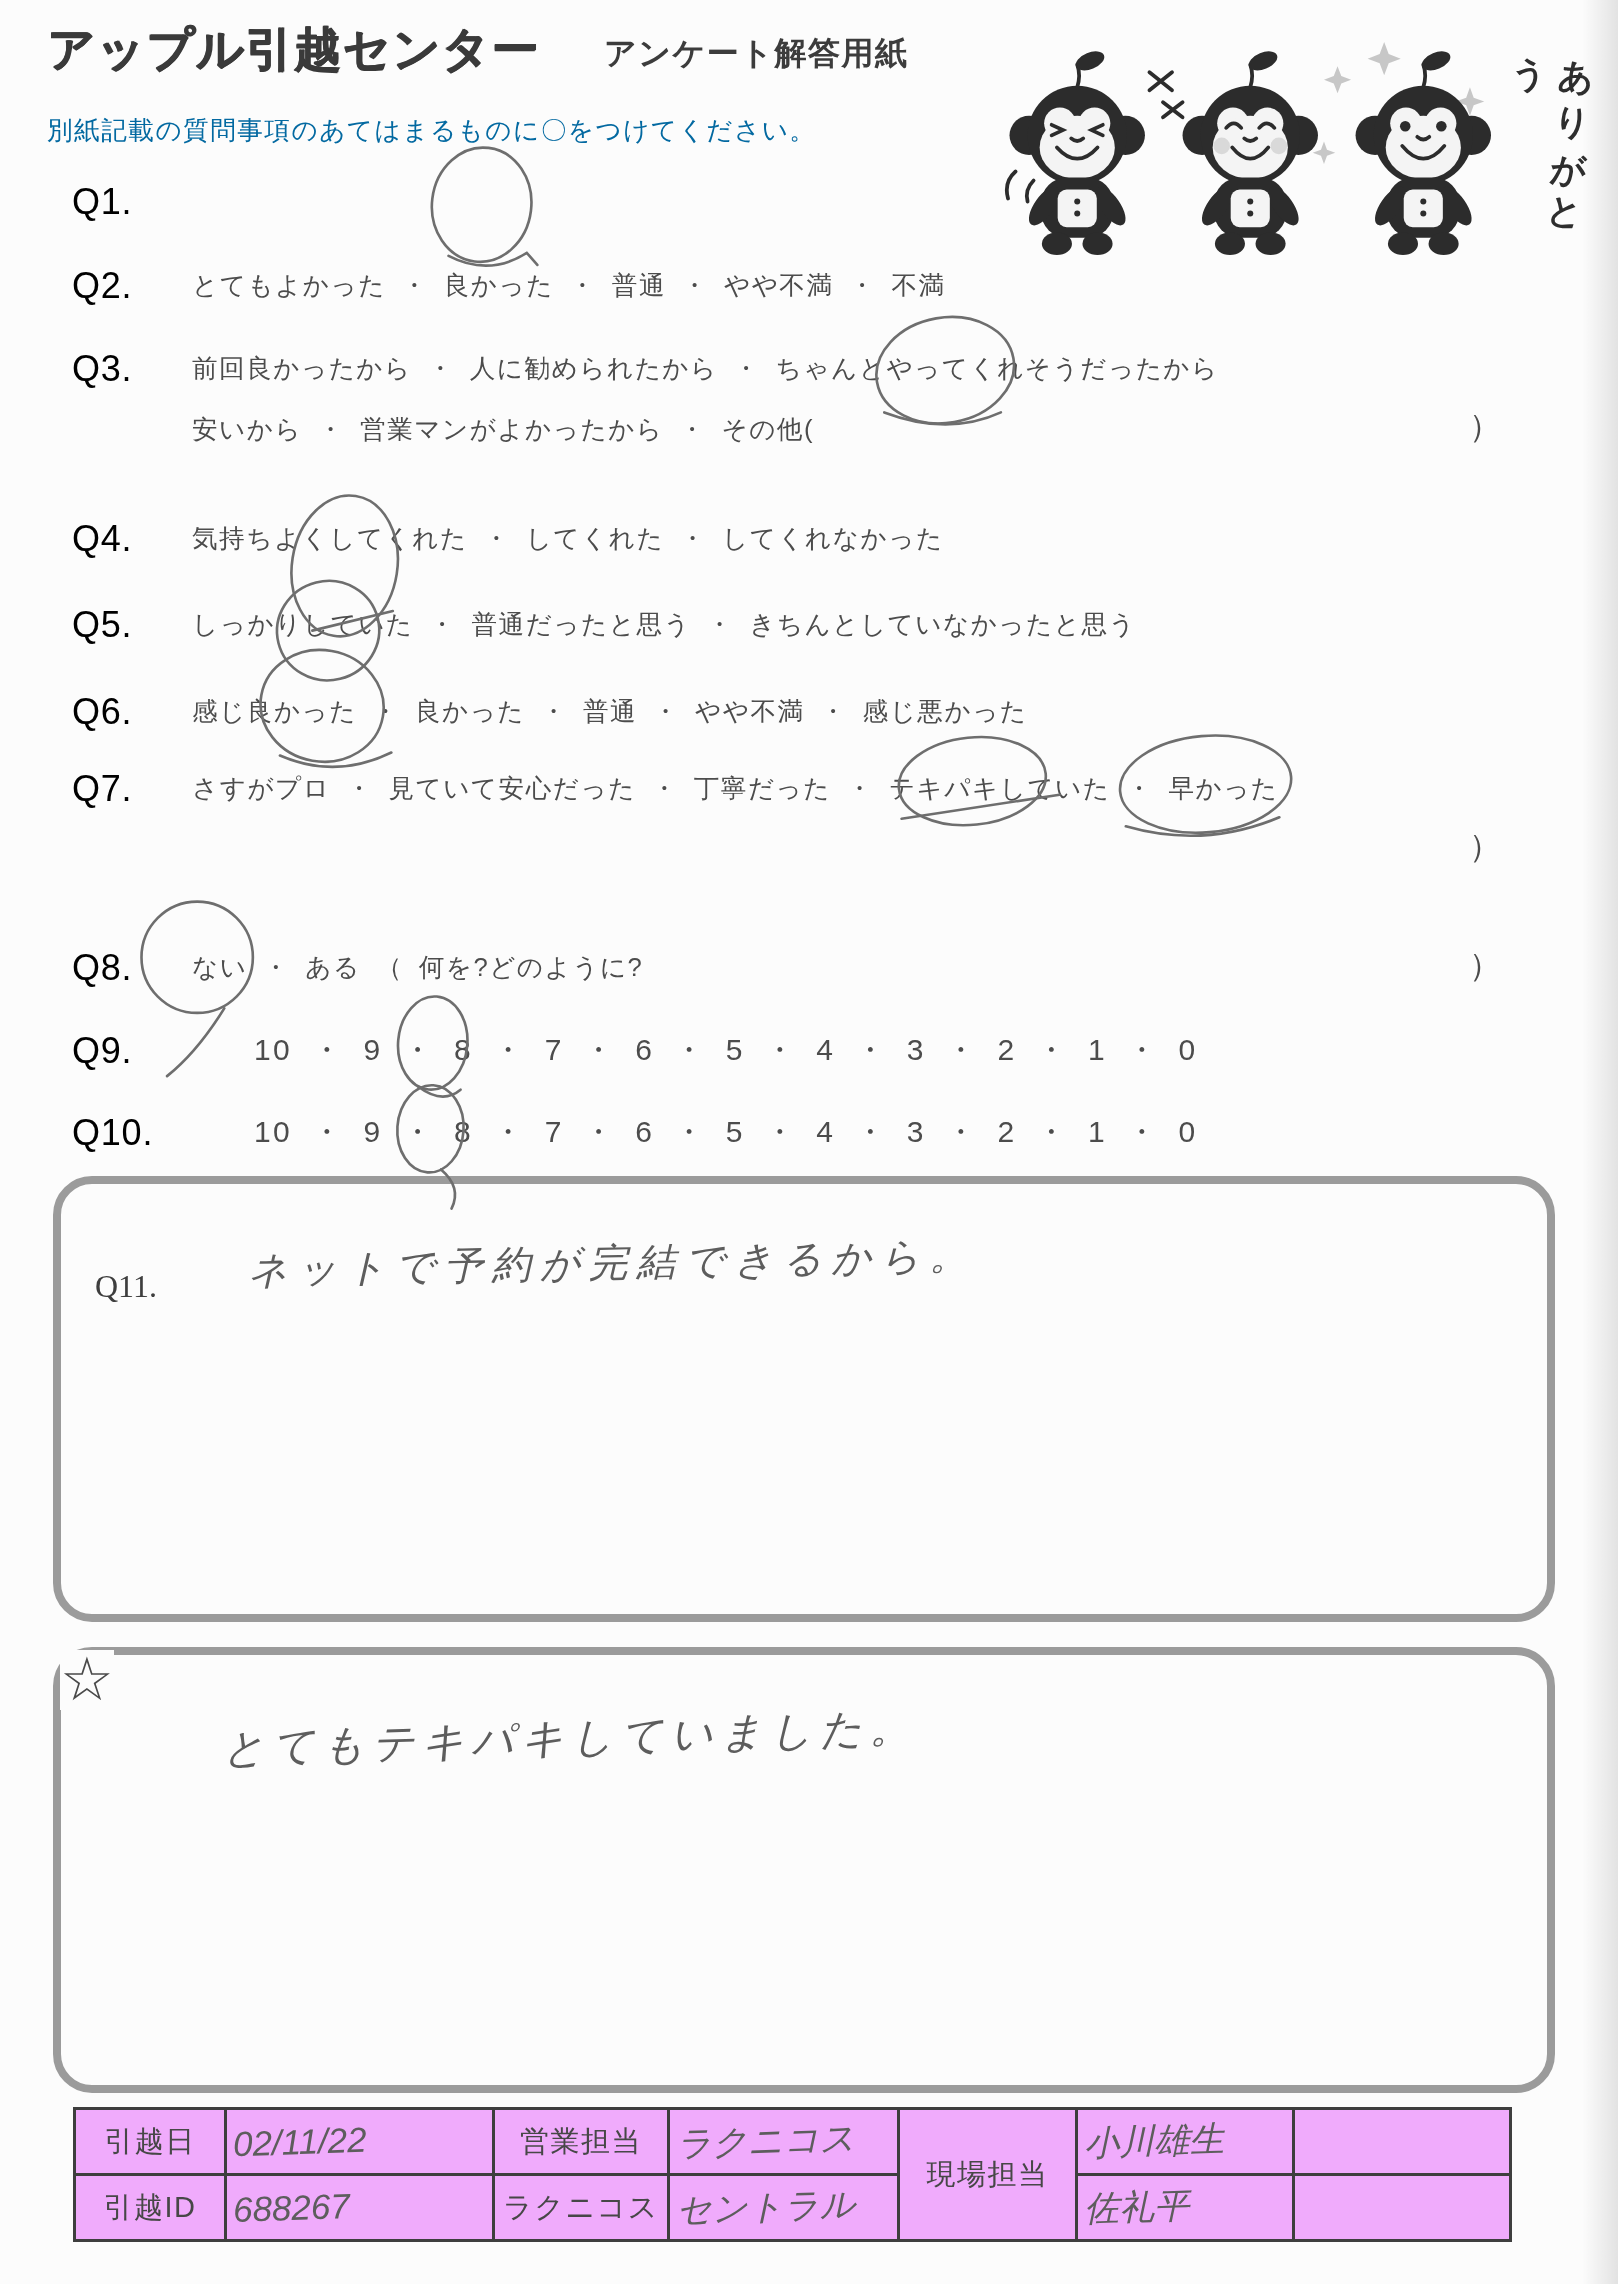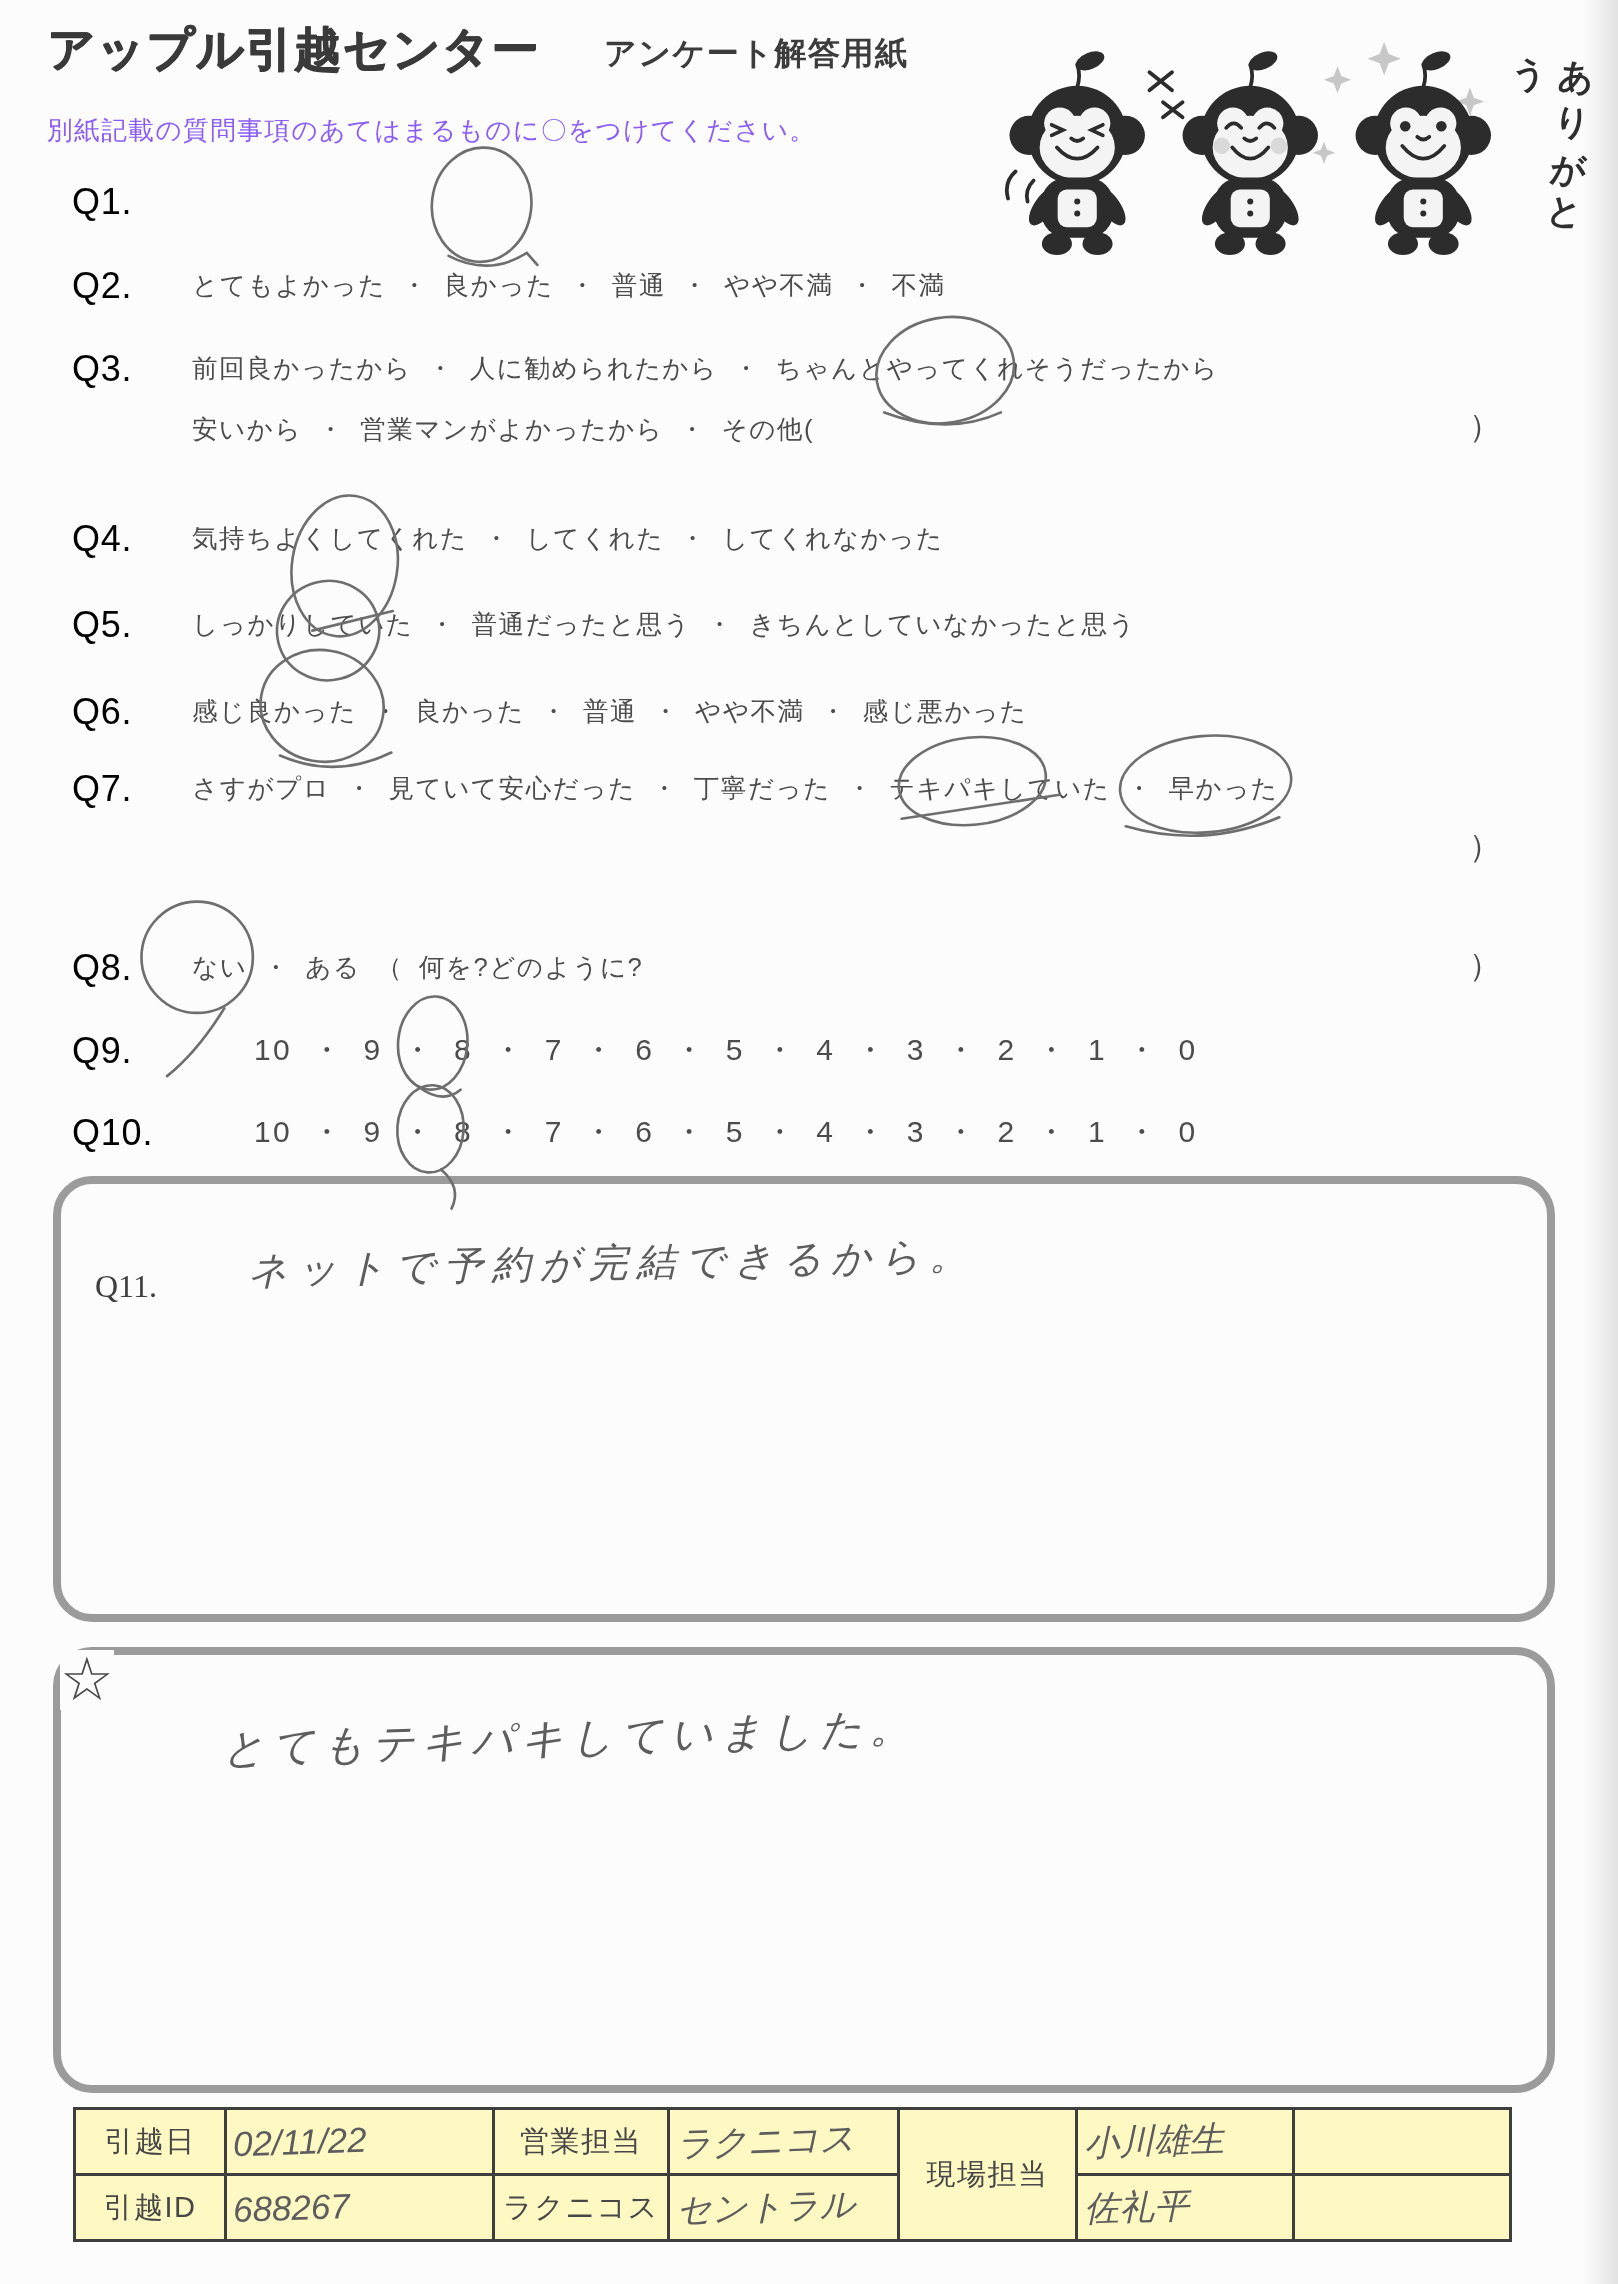--- a/index.html
+++ b/index.html
@@ -3,38 +3,38 @@
 <meta charset="utf-8">
 <style>
   html,body{margin:0;padding:0;background:#e9e9e9;}
   .page{position:relative;width:1618px;height:2284px;background:#fcfcfc;overflow:hidden;
         font-family:"Liberation Sans",sans-serif;color:#4a4a4a;}
   .edge-shade{position:absolute;right:0;top:0;width:36px;height:100%;
         background:linear-gradient(to right,rgba(0,0,0,0),rgba(0,0,0,0.10));}
   .hdr-title{position:absolute;left:47px;top:18px;font-size:47px;font-weight:bold;color:#3a3a3a;
         letter-spacing:1.5px;text-shadow:1.2px 0 0 #3a3a3a, 0 0.8px 0 #3a3a3a;}
   .hdr-sub{position:absolute;left:604px;top:32px;font-size:32px;font-weight:bold;color:#3c3c3c;letter-spacing:1.5px;}
-  .instruction{position:absolute;left:47px;top:113px;font-size:25.6px;color:#8b5cf6;letter-spacing:1.5px;}
+  .instruction{position:absolute;left:47px;top:113px;font-size:25.6px;color:#0369a1;letter-spacing:1.5px;}
   .qlabel{position:absolute;left:72px;font-size:36px;color:#000000;letter-spacing:0.8px;}
   .qtext{position:absolute;left:192px;font-size:25.6px;color:#4c4c4c;letter-spacing:1.5px;word-spacing:6.8px;white-space:nowrap;}
   .scale{left:254px;font-size:30px;letter-spacing:2.3px;word-spacing:9px;}
   .paren{position:absolute;left:1469px;font-size:32px;color:#4c4c4c;}
   .hand{font-style:italic;color:#5d5d5d;}
   .box{position:absolute;left:53px;width:1486px;height:430px;border:8.3px solid #9b9b9b;border-radius:39px;}
   .box1{top:1176px;}
   .box2{top:1647px;}
   .q11-label{position:absolute;left:95px;top:1221px;font-family:"Liberation Serif",serif;font-size:32px;color:#3e3e3e;margin-top:47px;}
   .q11-hand{position:absolute;left:248px;top:1236px;font-size:39px;letter-spacing:9px;transform:rotate(-1.2deg);white-space:nowrap;}
   .star{position:absolute;left:60px;top:1650px;font-size:60px;line-height:1;color:#4a4a4a;background:#fcfcfc;}
   .star-hand{position:absolute;left:222px;top:1710px;font-size:42px;letter-spacing:6.8px;transform:rotate(-1.8deg);white-space:nowrap;}
   .thanks{position:absolute;left:1499px;top:33px;height:226px;font-size:35px;font-weight:bold;color:#2e2e2e;
         writing-mode:vertical-rl;text-orientation:upright;letter-spacing:6px;transform:rotate(5deg);}
   .monkeys{position:absolute;left:1002px;top:21px;}
   .marks{position:absolute;left:0;top:0;pointer-events:none;}
-  table.ftable{position:absolute;left:73px;top:2107px;border-collapse:collapse;table-layout:fixed;background:#fef9c3;}
+  table.ftable{position:absolute;left:73px;top:2107px;border-collapse:collapse;table-layout:fixed;background:#f0abfc;}
   table.ftable td{border:3px solid #3e3e3e;height:63px;padding:0 6px;vertical-align:middle;overflow:hidden;}
   .t-label{font-size:29px;text-align:center;color:#474747;letter-spacing:1.5px;}
   .t-hand{font-size:35px;font-style:italic;color:#5d5d5d;}
   .t-hand span{display:inline-block;transform:rotate(-2deg);}
   .dk{fill:#2c2c2c;}
   .lt{fill:#f4f4f4;}
   .ln{fill:none;stroke:#2c2c2c;stroke-width:5;stroke-linecap:round;}
   .spark{fill:#c7c7c7;}
 </style>
 </head>

